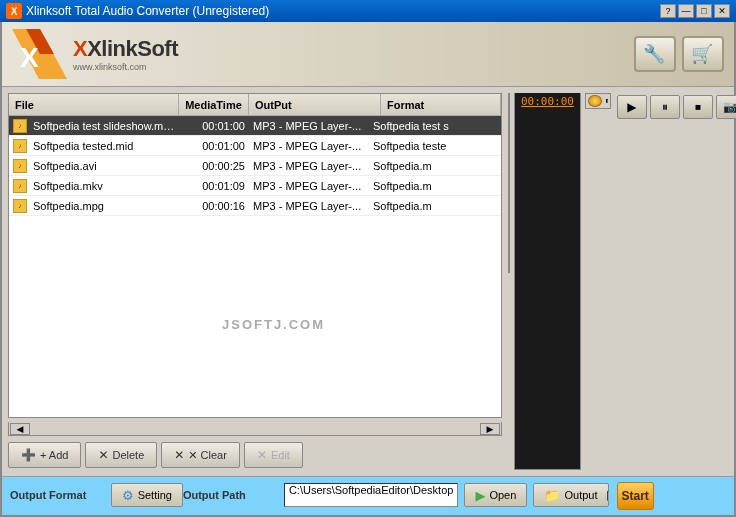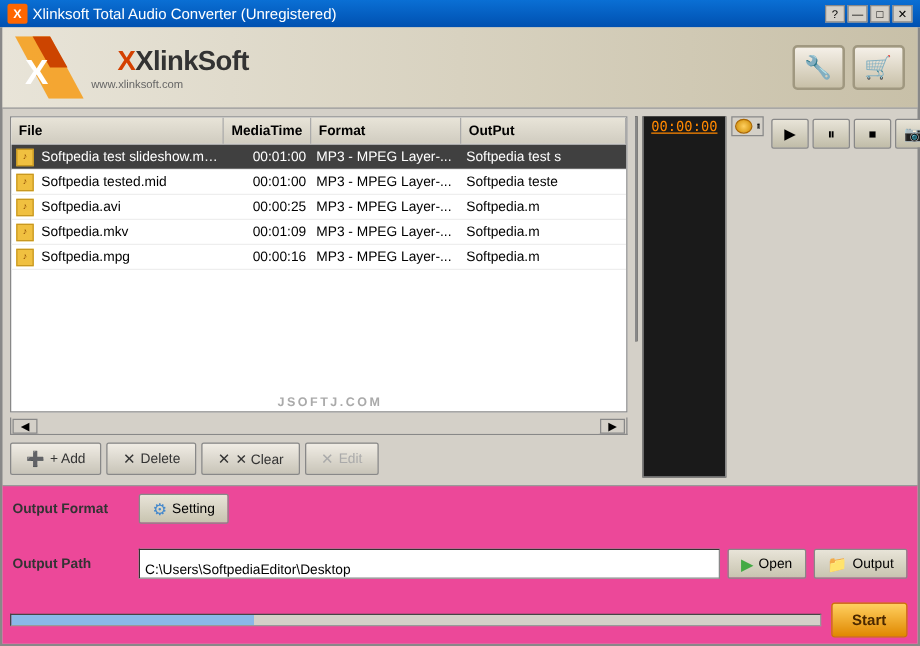--- a/index.html
+++ b/index.html
@@ -87,21 +87,20 @@
     }
     #logo-text {
       display: flex;
       flex-direction: column;
     }
     #logo-brand {
       font-size: 22px;
       font-weight: bold;
       color: #333;
       letter-spacing: -0.5px;
-      margin-left: 21px;
     }
     #logo-brand span.x-letter { color: #d44000; }
     #logo-url {
       font-size: 9px;
       color: #666;
     }
     #header-spacer { flex: 1; }
     #header-buttons {
       display: flex;
       gap: 6px;
@@ -199,21 +198,21 @@
     .cell-time { width: 70px; text-align: right; }
     .cell-format { width: 120px; }
     .cell-output { flex: 1; }
 
     
     #watermark {
       position: absolute;
       left: 220px;
       top: 230px;
       color: #aaa;
-      font-size: 10px;
+      font-size: 13px;
       font-weight: bold;
       pointer-events: none;
       z-index: 10;
       letter-spacing: 2px;
     }
 
     
     #scroll-container {
       height: 14px;
       background: #d4d0c8;
@@ -349,23 +348,23 @@
       align-items: center;
       justify-content: center;
       cursor: pointer;
       font-size: 12px;
     }
 
     
     #bottom-area {
       padding: 4px 8px;
       display: flex;
-      flex-direction: column;
-      gap: 16px;
-      background: #ec4899;
+      flex-direction: row;
+      gap: 0;
+      background: #7dd3fc;
       border-top: 1px solid #999;
     }
     .settings-row {
       display: flex;
       align-items: center;
       gap: 6px;
       height: 28px;
     }
     .settings-label {
       width: 95px;
@@ -374,21 +373,21 @@
       color: #333;
     }
     .settings-input {
       flex: 1;
       height: 24px;
       background: white;
       border: 1px inset #888;
       padding: 0 4px;
       font-size: 11px;
       display: flex;
-      align-items: flex-end;
+      align-items: flex-start;
     }
     .dropdown-select {
       flex: 1;
       height: 24px;
       background: linear-gradient(to bottom, #fff, #f0ece4);
       border: 1px solid #888;
       padding: 0 4px;
       font-size: 11px;
       display: flex;
       align-items: center;
@@ -417,21 +416,21 @@
 
     
     #start-btn-row {
       display: flex;
       justify-content: flex-end;
       height: 30px;
       align-items: center;
     }
     #start-btn {
       height: 28px;
-      padding: 0 16px;
+      padding: 0 4px;
       background: linear-gradient(to bottom, #ffd060, #e08800);
       border: 1px solid #cc7700;
       border-radius: 3px;
       cursor: pointer;
       font-size: 12px;
       font-weight: bold;
       color: #4a2800;
     }
 
     
@@ -493,22 +492,22 @@
   </div>
 
   <div id="content" style="position:relative;">
 
     <div id="left-panel">
 
       <div id="file-list-container">
         <div id="file-list-header">
           <div class="col-header col-file">File</div>
           <div class="col-header col-time">MediaTime</div>
+          <div class="col-header col-output">OutPut</div>
           <div class="col-header col-format">Format</div>
-          <div class="col-header col-output">OutPut</div>
         </div>
         <div id="file-list-body">
 
         <div class="file-row selected">
       <div class="file-icon">
         <div class="icon-file-small">♪</div>
       </div>
       <div class="cell cell-file">Softpedia test slideshow.mp3</div>
       <div class="cell cell-time">00:01:00</div>
       <div class="cell cell-format">MP3 - MPEG Layer-...</div>

